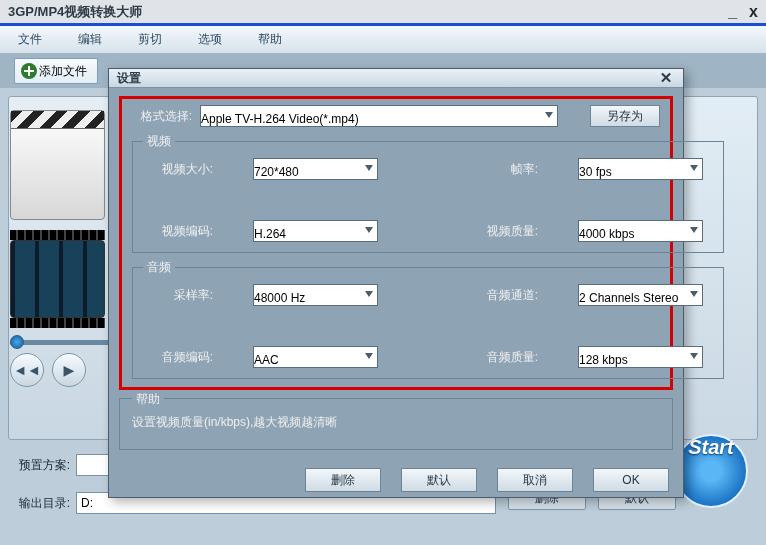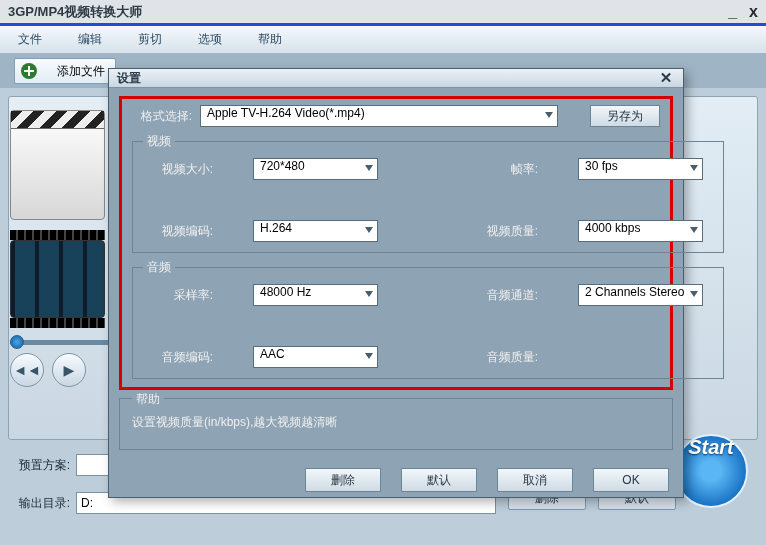--- a/index.html
+++ b/index.html
@@ -10,21 +10,21 @@
   .main-title .title { font-size: 13px; font-weight: bold; color: #2d3a44; }
   .main-title .winicons { display: flex; gap: 12px; font-size: 16px; font-weight: bold; color: #1f2a34; }
   .main-title .winicons span { cursor: pointer; }
 
   
   .menu-bar { background: linear-gradient(#f4f8fb, #d6e2eb); height: 28px; display: flex; align-items: center; padding-left: 18px; gap: 36px; border-bottom: 1px solid #a8b5c0; }
   .menu-bar span { color: #2d4a63; cursor: pointer; }
 
   
   .toolbar-strip { background: #9fb5c5; height: 34px; display: flex; align-items: center; padding-left: 14px; }
-  .toolbar-btn { background: linear-gradient(#f7fbff, #e3edf4); border: 1px solid #7fa0b8; height: 26px; padding: 0 10px 0 6px; display: flex; align-items: center; gap: 20px; border-radius: 2px; }
+  .toolbar-btn { background: linear-gradient(#f7fbff, #e3edf4); border: 1px solid #7fa0b8; height: 26px; padding: 0 10px 0 6px; display: flex; align-items: center; gap: 2px; border-radius: 2px; }
   .toolbar-btn .ticon { width:16px; height:16px; border-radius: 50%; background: #2f7a2f; position: relative; }
   .toolbar-btn .ticon::before, .toolbar-btn .ticon::after { content:""; position:absolute; background:#fff; }
   .toolbar-btn .ticon::before { left:7px; top:3px; width:2px; height:10px; }
   .toolbar-btn .ticon::after { left:3px; top:7px; width:10px; height:2px; }
 
   
   .main-area { display: flex; height: 360px; background: #bdceda; }
   .left { width: 520px; padding: 8px; }
   .right { flex:1; padding: 8px; }
   .left-box { background: linear-gradient(#e6eef5, #c9d7e2); border: 1px solid #8ea3b4; height: 100%; border-radius: 3px; }
@@ -56,21 +56,21 @@
 
   
   .dialog { position:absolute; left:108px; top:68px; width:576px; height:430px; background:#8ea3b4; border:1px solid #4a5d6c; box-shadow: 4px 4px 10px rgba(0,0,0,.3); display:flex; flex-direction:column;}
   .dlg-title { height:44px; background: linear-gradient(#eaf1f6,#c9d7e2); display:flex; align-items:center; justify-content:space-between; padding:0 8px; border-bottom:1px solid #7d92a3; font-weight:bold; color:#2a3a48;}
   .dlg-close { width:18px; height:18px; display:flex;align-items:center;justify-content:center; cursor:pointer; font-size:15px;}
   .dlg-body { flex:1; padding:8px 10px 10px 10px; }
 
   .red-wrap { border: 3px solid #d60000; padding: 6px 10px 8px 10px; }
   .row { display:flex; align-items:center; gap:8px; margin-bottom:6px;}
   .lbl1 { width:60px; text-align:right; color:#efefef;}
-  .combo { background:#fff; border:1px solid #5a6d7c; height:22px; display:flex; align-items:flex-start; padding-left:6px; position:relative;}
+  .combo { background:#fff; border:1px solid #5a6d7c; height:22px; display:flex; align-items:flex-end; position:relative;}
   .combo .caret { position:absolute; right:4px; top:6px; border-left:4px solid transparent;border-right:4px solid transparent;border-top:6px solid #4a5d6c;}
   .combo.big { flex:1; }
   .btn2 { width:70px; height:22px; background:linear-gradient(#f3f7fa,#cfdbe4); border:1px solid #6d8496; display:flex;align-items:center;justify-content:center; color:#253747; margin-left:24px; cursor:pointer;}
 
   fieldset { border:1px solid #6d8496; margin-top:6px; padding:8px 10px 10px 10px; }
   legend { color:#efefef; padding:0 4px; font-size:12px;}
   .grid2 { display:grid; grid-template-columns: 70px 135px 1fr 70px 135px; row-gap:10px; column-gap:10px; align-items:center;gap:40px;}
   .grid2 .glabel { text-align:right; color:#efefef;}
   .combo.s { width:125px;}
   .help-box { border:1px solid #6d8496; margin-top:8px; padding:10px 12px 18px 12px; color:#efefef;}
@@ -217,20 +217,24 @@
               <span class="caret"></span>
             </div>
 
           <span class="glabel">音频编码:</span>
           <div class="combo s">
               <span>AAC</span>
               <span class="caret"></span>
             </div>
           <span></span>
           <span class="glabel">音频质量:</span>
+          <div class="combo s">
+              <span>128 kbps</span>
+              <span class="caret"></span>
+            </div>
         </div>
       </fieldset>
     </div>
 
     <div class="help-box">
       <div style="margin-top:-18px; margin-bottom:6px;"><span style="background:#8ea3b4; padding:0 4px;">帮助</span></div>
       <span>设置视频质量(in/kbps),越大视频越清晰</span>
     </div>
   </div>
 

